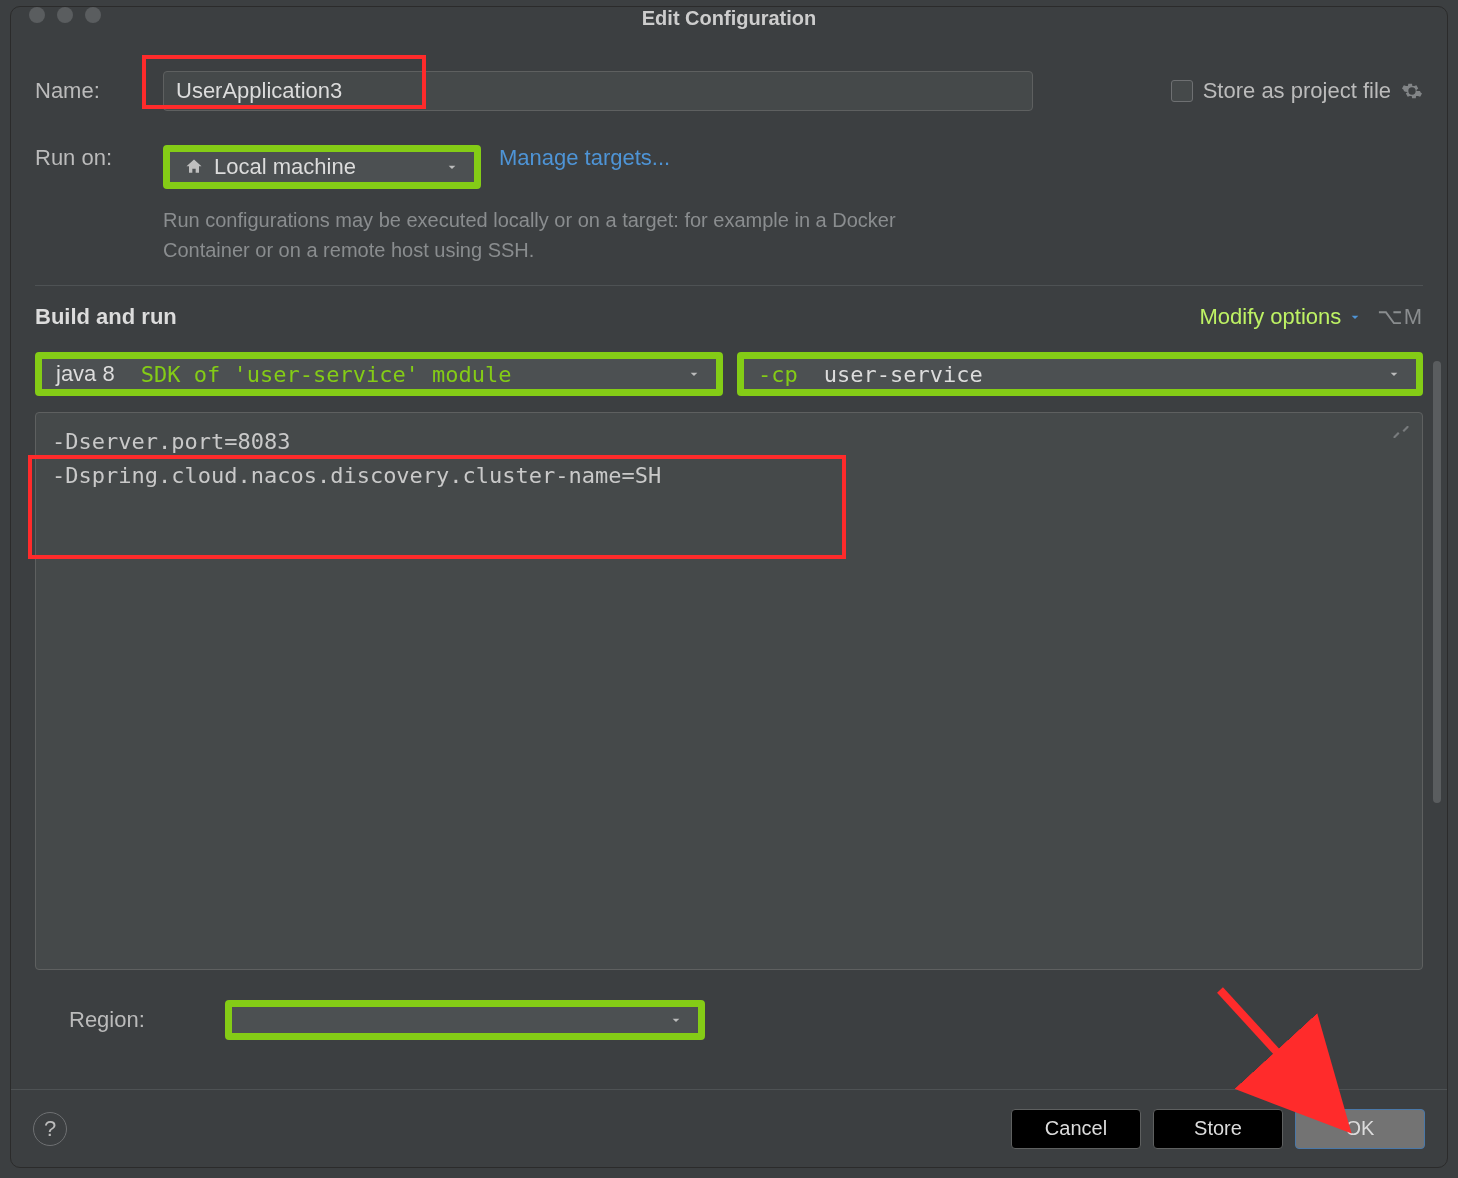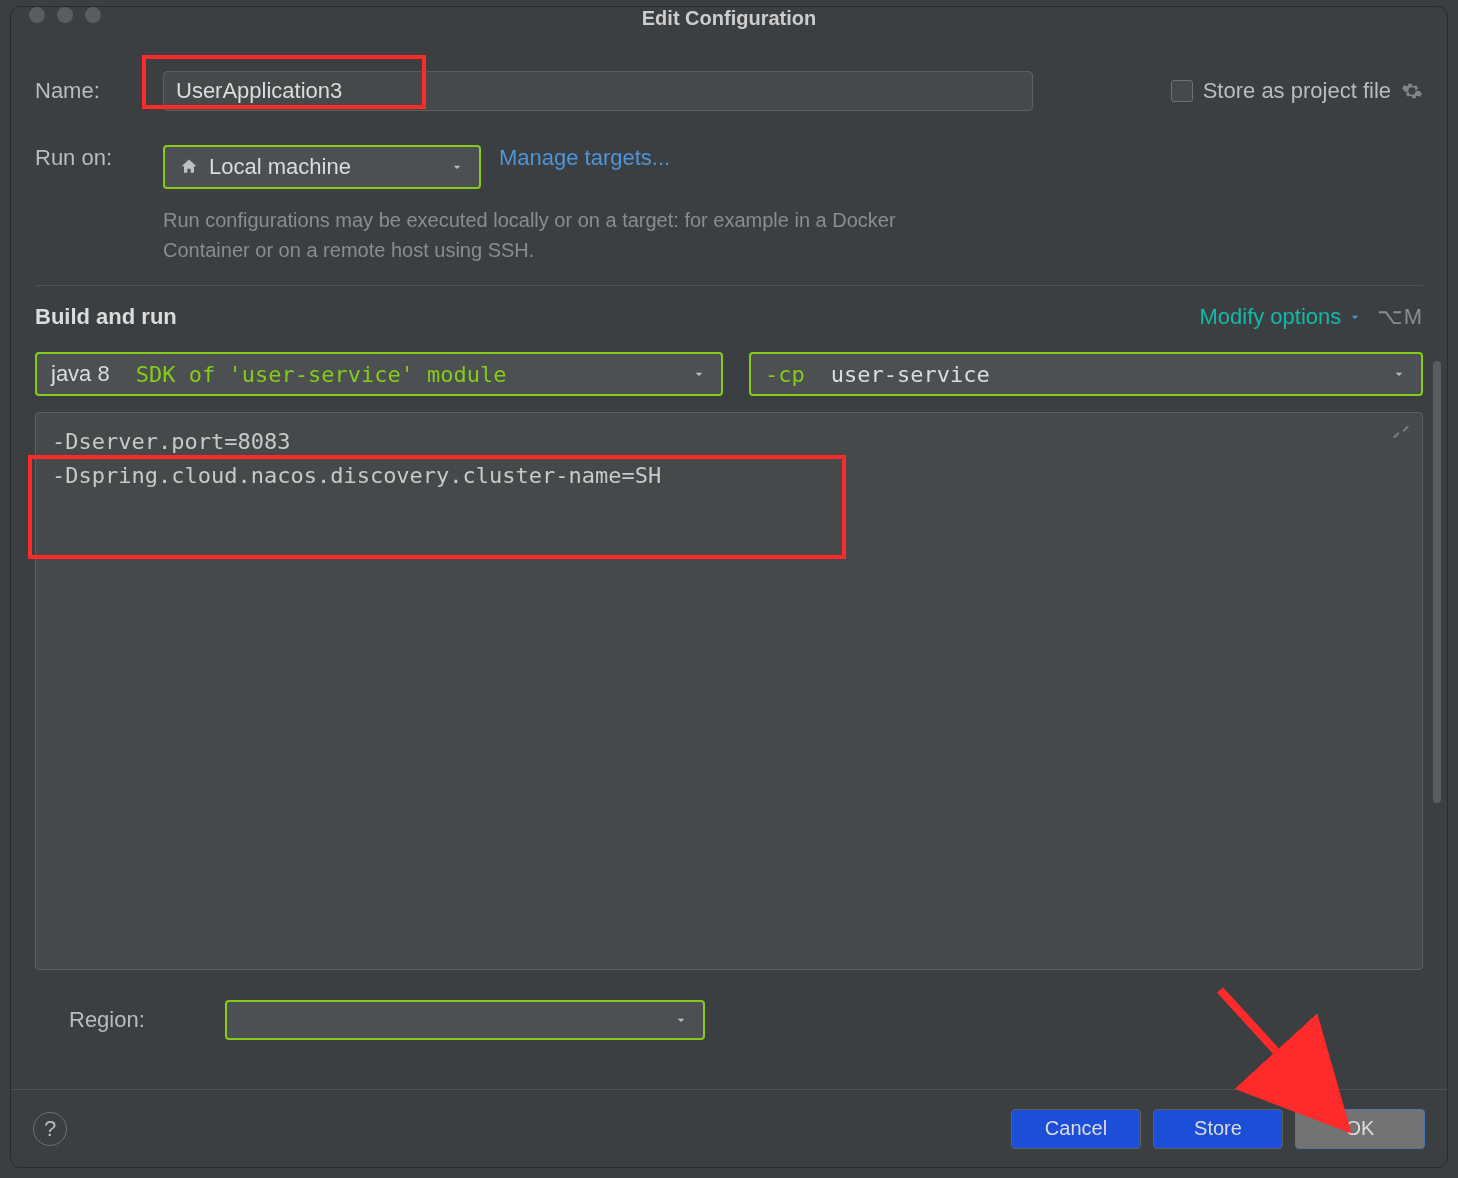--- a/index.html
+++ b/index.html
@@ -51,38 +51,38 @@
   .store-wrap { display: flex; align-items: center; gap: 10px; margin-left: auto; }
   .checkbox {
     width: 22px; height: 22px; border: 1px solid #6e7072;
     border-radius: 3px; background: #45494a; display:inline-block;
   }
   .store-label { color: #bbbbbb; font-size: 22px; }
   .gear { width: 22px; height: 22px;  opacity: .75; }
   .row2 { margin-top: 34px; align-items: flex-start; }
   .select {
     background: #4c5052;
-    border: 2px solid #84cc16;
+    border: 7px solid #84cc16;
     border-radius: 4px;
     height: 44px;
     display: flex; align-items: center;
     padding: 12px 14px; gap: 10px;
     color: #dcdcdc; font-size: 22px;
     position: relative;
   }
   .select .caret { margin-left: auto; opacity: .85; }
   .select.run-on { width: 318px; }
   .link { color: #4e94d6; font-size: 22px; cursor: pointer; }
   .hint { color: #8a8d8f; font-size: 20px; margin-top: 16px; margin-left: 128px; line-height: 1.5; max-width: 760px;}
   .divider { height: 1px; background: #4e5254; margin: 20px 0 18px 0; }
   .build-head { display:flex; align-items:center; }
   .build-title { color: #dcdcdc; font-weight:600; font-size: 22px; }
-  .modify { color:#14b8a6; font-size: 22px; margin-left:auto; display:flex; align-items:center; gap:6px; cursor:pointer;}
+  .modify { color:#bef264; font-size: 22px; margin-left:auto; display:flex; align-items:center; gap:6px; cursor:pointer;}
   .shortcut { color:#8a8d8f; font-size: 22px; margin-left: 14px; letter-spacing:1px;}
-  .sdk-row { display:flex; gap: 26px; margin-top: 22px; }
+  .sdk-row { display:flex; gap: 14px; margin-top: 22px; }
   .sdk-row .select { flex:1; }
   .sdk-row .select span.dim { color:#84cc16; }
   .vmopts {
     margin-top: 16px;
     height: 558px;
     background: #45494a;
     border: 1px solid #5e6060;
     border-radius: 4px;
     position: relative;
   }
@@ -111,21 +111,21 @@
   .help-circle {
     width: 34px; height:34px; border-radius:50%;
     border:1px solid #6e7072; color:#bbbbbb;
     display:flex; align-items:center; justify-content:center;
     font-size:22px; cursor:pointer;
   }
   .spacer { flex:1; }
   .btn {
     height: 40px; min-width: 130px;
     border-radius: 4px; border:1px solid #5e6060;
-    background:#1d4ed8; color:#dcdcdc; font-size:20px;
+    background:#000000; color:#dcdcdc; font-size:20px;
     display:flex; align-items:center; justify-content:center;
     cursor:pointer; padding:0 20px;
   }
   .btn.primary { background:#737373; border-color:#4a78a8; }
   .red-box { position:absolute; border:4px solid #ff2b2b; pointer-events:none; }
   #rb1 { left:142px; top:55px; width:284px; height:54px; }
   #rb2 { left:28px; top:455px; width:818px; height:104px; }
   .arrow { position:absolute; }
   .scroll { position:absolute; right:6px; top:310px; width:8px; height:442px; background:#5a5d5f; border-radius:4px; }
   svg { display:block; }

